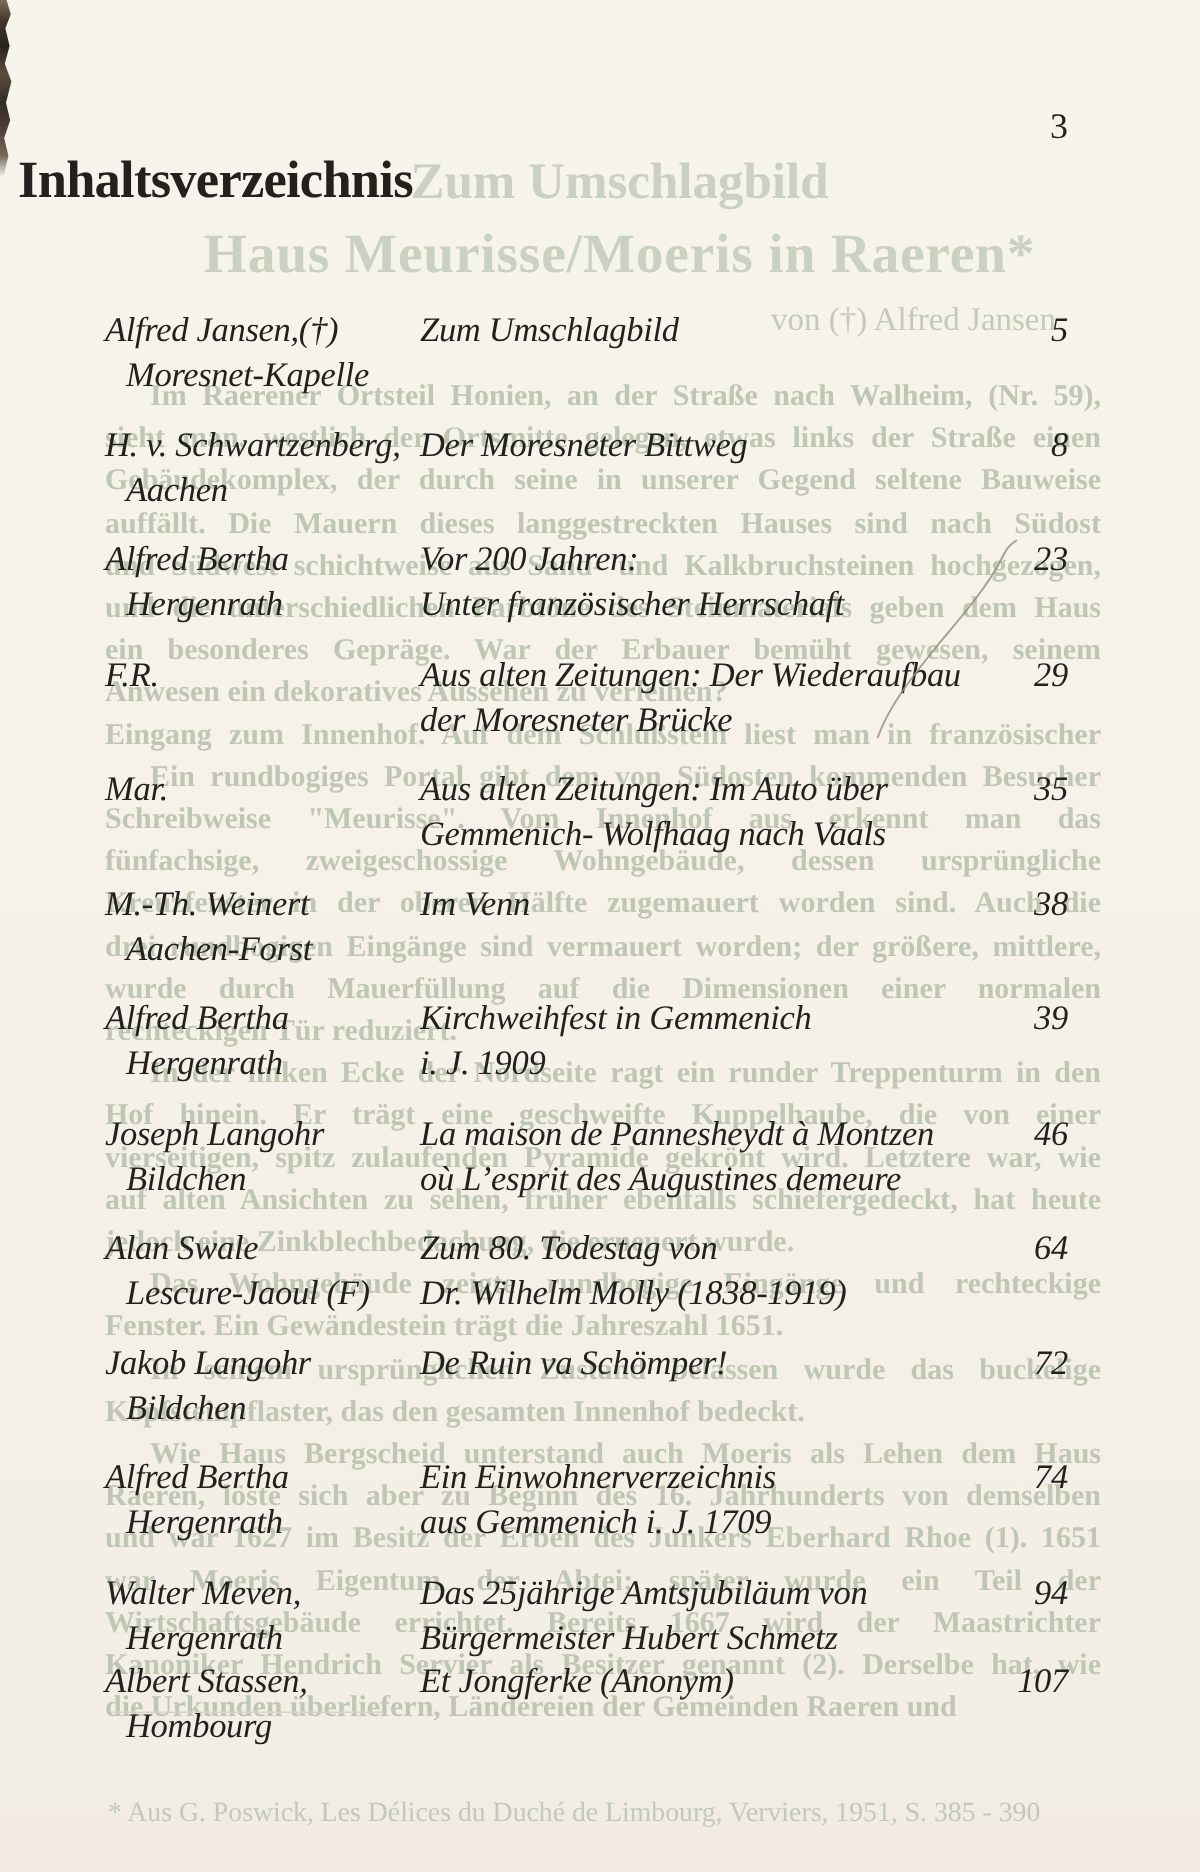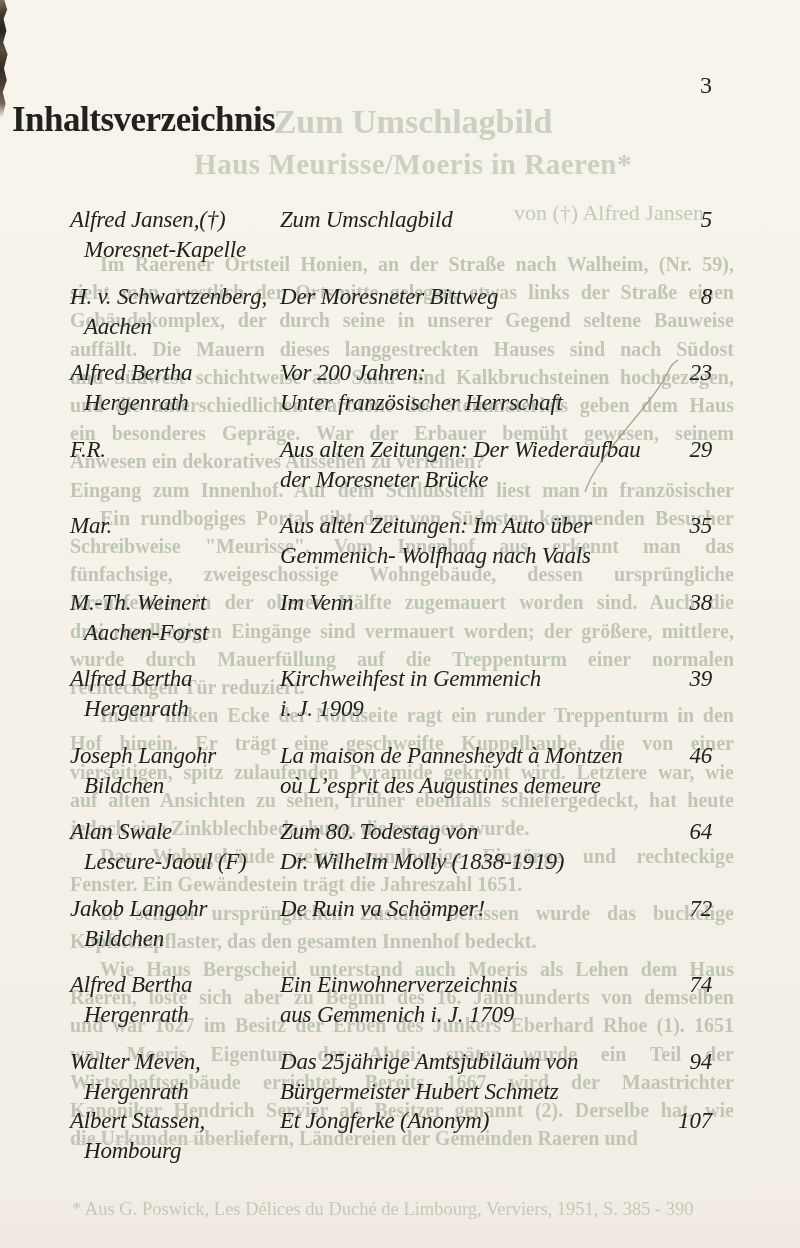--- a/index.html
+++ b/index.html
@@ -15,21 +15,21 @@
   
   .edge-artifact{
     position:absolute;left:0;top:0;width:8px;height:118px;
     background:linear-gradient(180deg,#7a6d5d 0%,#40362a 12%,#2b241d 26%,#5a4d3e 42%,#332b22 58%,#4a3f33 72%,#75695c 88%,rgba(120,110,95,0) 100%);
     clip-path:polygon(0 0,55% 0,90% 8%,45% 16%,80% 26%,40% 36%,95% 46%,50% 58%,85% 68%,35% 78%,70% 88%,30% 100%,0 100%);
   }
   
   .ghost-layer{position:absolute;inset:0;z-index:1;color:#bfc7b4;}
   .ghost-title{position:absolute;left:26px;right:0;text-align:center;font-weight:bold;color:#cad1c1;white-space:nowrap;}
   .ghost-title1{top:103px;font-size:34px;}
-  .ghost-title2{top:148px;font-size:29px;letter-spacing:.5px;}
+  .ghost-title2{top:148px;font-size:37px;letter-spacing:.5px;}
   .ghost-byline{position:absolute;left:514px;top:200px;font-size:22px;color:#c3cab8;white-space:nowrap;}
   .ghost-para{position:absolute;left:70px;width:664px;top:250px;font-size:20px;line-height:28.2px;}
   .ghost-line{text-align:justify;text-align-last:justify;white-space:normal;font-weight:bold;}
   .ghost-line.indent{text-indent:30px;}
   .ghost-line.short{text-align-last:left;}
   .ghost-rule{position:absolute;left:74px;top:1141px;width:182px;height:1px;background:#d6d3c6;}
   .ghost-footnote{position:absolute;left:72px;top:1199px;font-size:18.5px;color:#c2c9b7;white-space:nowrap;}
   
   .page-number{position:absolute;top:72px;right:88px;font-size:24px;z-index:2;}
   .doc-title{
@@ -67,21 +67,21 @@
         <div class="ghost-line">und Südwest schichtweise aus Sand- und Kalkbruchsteinen hochgezogen,</div>
         <div class="ghost-line">und die unterschiedlichen Farbtöne des Steinmaterials geben dem Haus</div>
         <div class="ghost-line">ein besonderes Gepräge. War der Erbauer bemüht gewesen, seinem</div>
         <div class="ghost-line short">Anwesen ein dekoratives Aussehen zu verleihen?</div>
         <div class="ghost-line">Eingang zum Innenhof. Auf dem Schlußstein liest man in französischer</div>
         <div class="ghost-line indent">Ein rundbogiges Portal gibt dem von Südosten kommenden Besucher</div>
         <div class="ghost-line">Schreibweise "Meurisse". Vom Innenhof aus erkennt man das</div>
         <div class="ghost-line">fünfachsige, zweigeschossige Wohngebäude, dessen ursprüngliche</div>
         <div class="ghost-line">Kreuzfenster in der oberen Hälfte zugemauert worden sind. Auch die</div>
         <div class="ghost-line">drei rundbogigen Eingänge sind vermauert worden; der größere, mittlere,</div>
-        <div class="ghost-line">wurde durch Mauerfüllung auf die Treppenturm einer normalen</div>
+        <div class="ghost-line">wurde durch Mauerfüllung auf die Dimensionen einer normalen</div>
         <div class="ghost-line short">rechteckigen Tür reduziert.</div>
         <div class="ghost-line indent">In der linken Ecke der Nordseite ragt ein runder Treppenturm in  den</div>
         <div class="ghost-line">Hof hinein. Er trägt eine geschweifte Kuppelhaube, die von einer</div>
         <div class="ghost-line">vierseitigen, spitz zulaufenden Pyramide gekrönt wird. Letztere war, wie</div>
         <div class="ghost-line">auf alten Ansichten zu sehen, früher ebenfalls schiefergedeckt, hat heute</div>
         <div class="ghost-line short">jedoch eine Zinkblechbedachung, die erneuert wurde.</div>
         <div class="ghost-line indent">Das Wohngebäude zeigte rundbogige Eingänge und rechteckige</div>
         <div class="ghost-line short">Fenster. Ein Gewändestein trägt die Jahreszahl 1651.</div>
         <div class="ghost-line indent">In seinem ursprünglichen Zustand belassen wurde das buckelige</div>
         <div class="ghost-line short">Kopfsteinpflaster, das den gesamten Innenhof bedeckt.</div>

